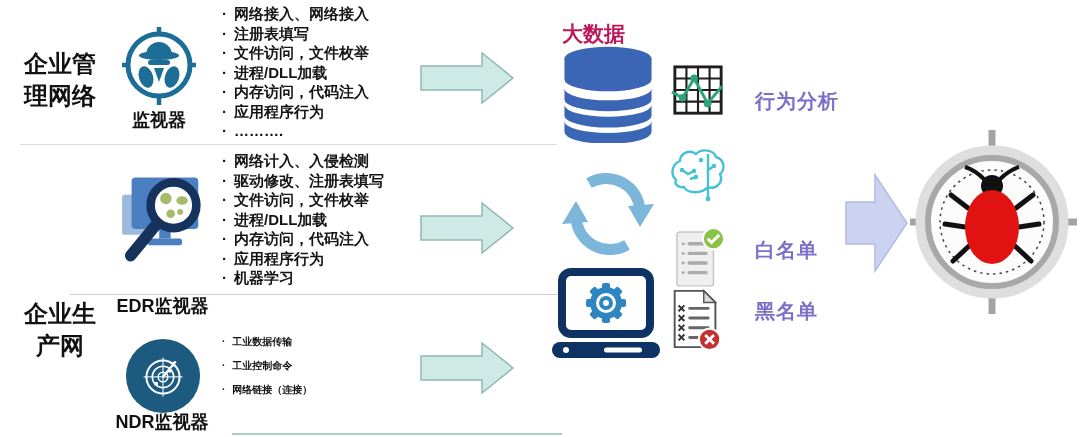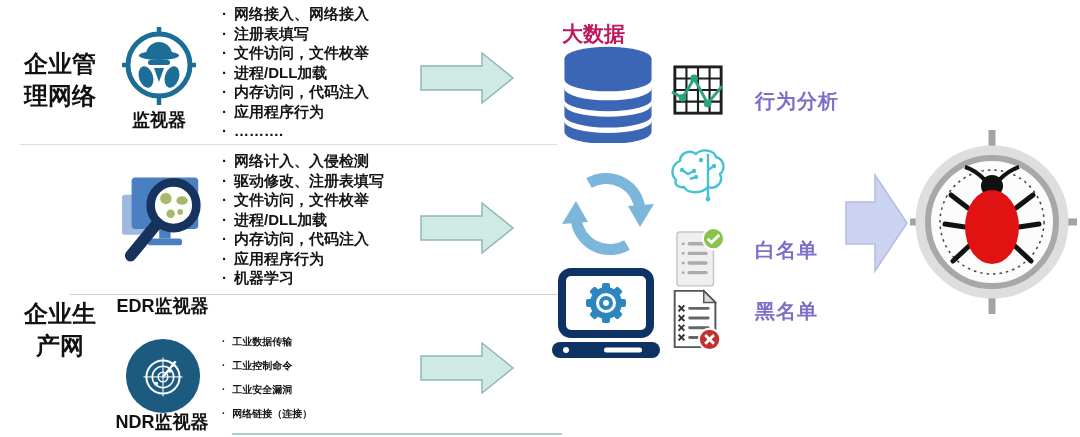--- a/index.html
+++ b/index.html
@@ -106,21 +106,20 @@
     </g>
     <path d="M53,25 l-6,1.5 l4.5,4.5 Z" fill="#ffffff"></path>
     <circle cx="33" cy="48" r="2" fill="#ffffff"></circle>
     <circle cx="47" cy="35" r="1.6" fill="#ffffff"></circle>
   </svg>
   <div class="abs mon-label" style="left:92px;top:410px;width:140px;">NDR监视器</div>
 
   <div class="abs bullets wide" style="left:222px;top:330px;">
       <div class="bullet-item">工业数据传输</div>
       <div class="bullet-item">工业控制命令</div>
-      <div class="bullet-item">工业安全漏洞</div>
       <div class="bullet-item">网络链接（连接）</div>
     </div>
 
   <div class="abs bottom-line" style="left:232px;top:433px;width:330px;"></div>
 
   <svg class="abs" style="left:420px;top:50px;" width="96" height="56" viewBox="0 0 96 56">
     <polygon points="1,16 62,16 62,3 93,28 62,53 62,40 1,40" fill="#cfe9e5" stroke="#8fb8b6" stroke-width="1.5"></polygon>
   </svg>
   <svg class="abs" style="left:420px;top:200px;" width="96" height="56" viewBox="0 0 96 56">
     <polygon points="1,16 62,16 62,3 93,28 62,53 62,40 1,40" fill="#cfe9e5" stroke="#8fb8b6" stroke-width="1.5"></polygon>

